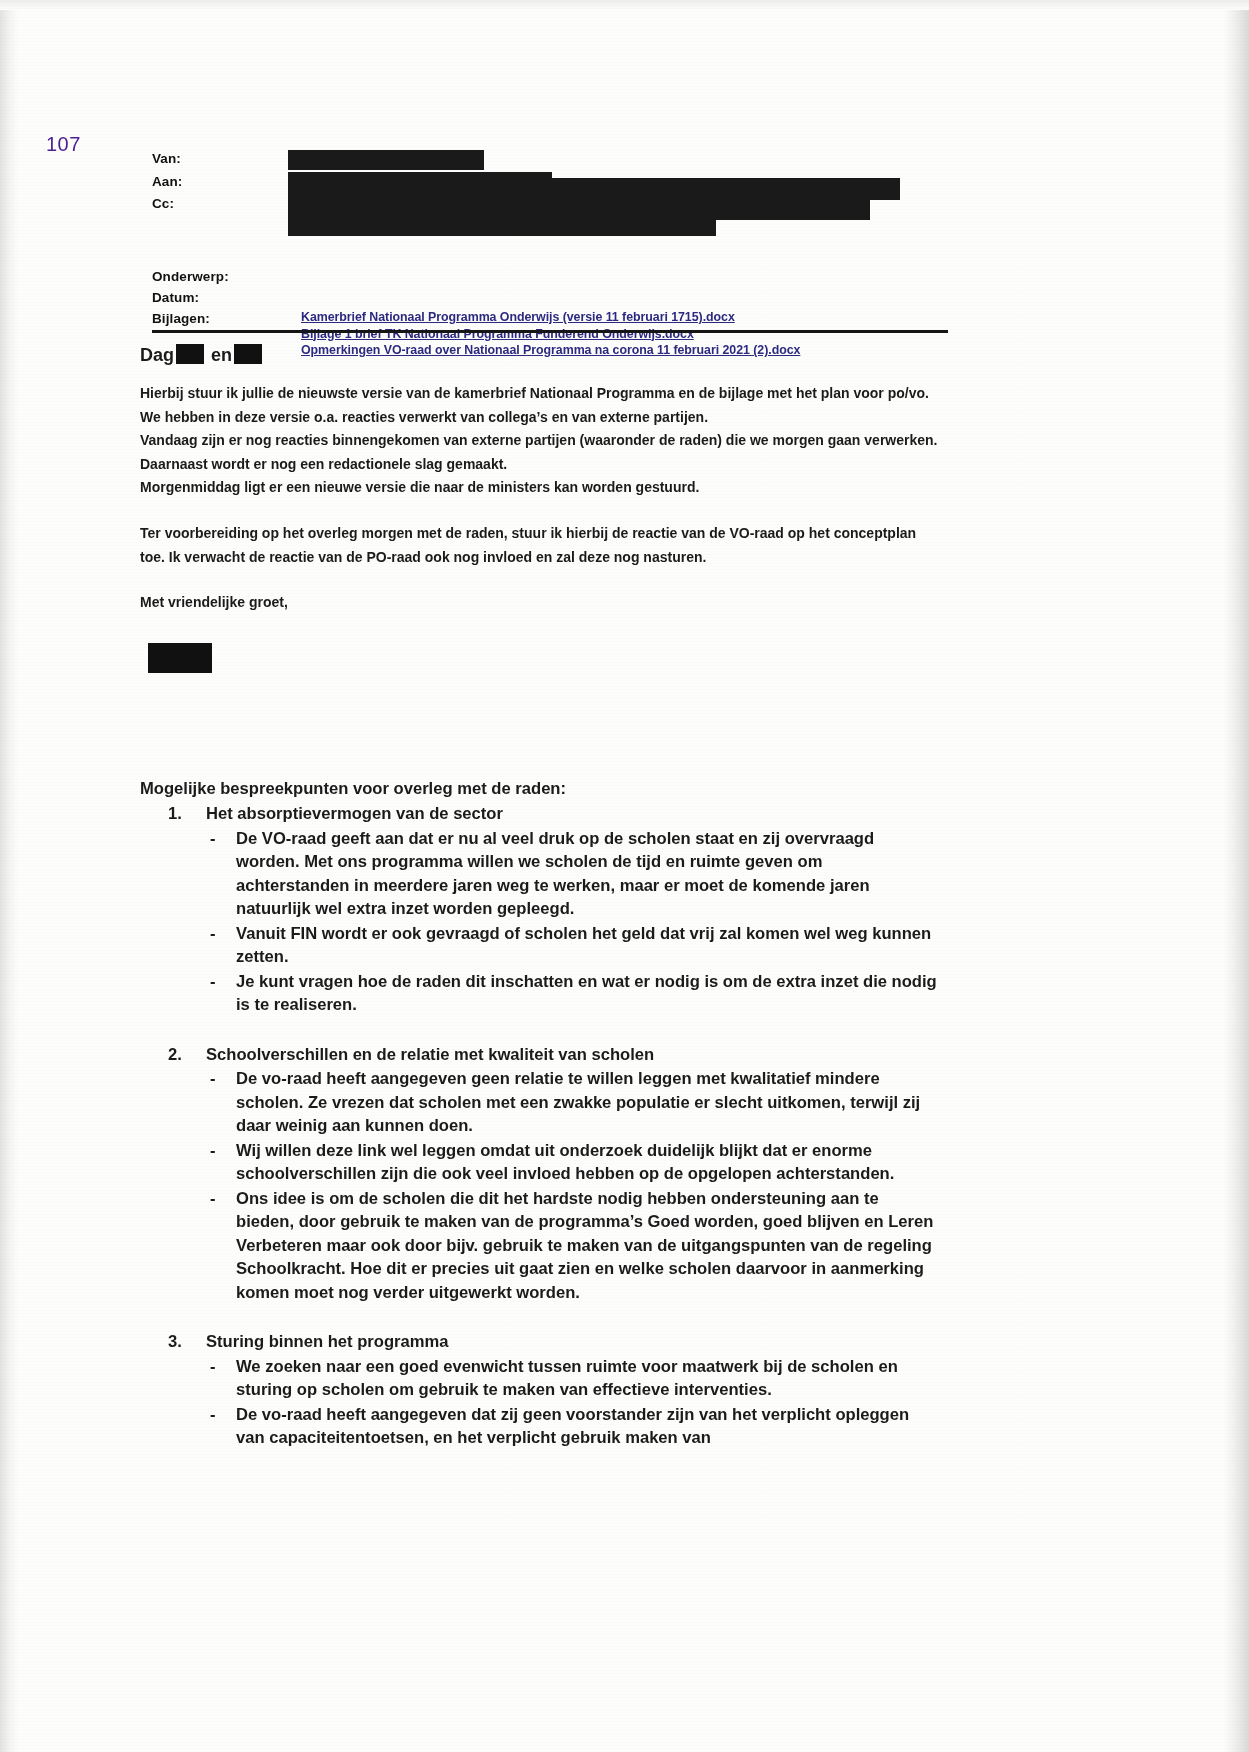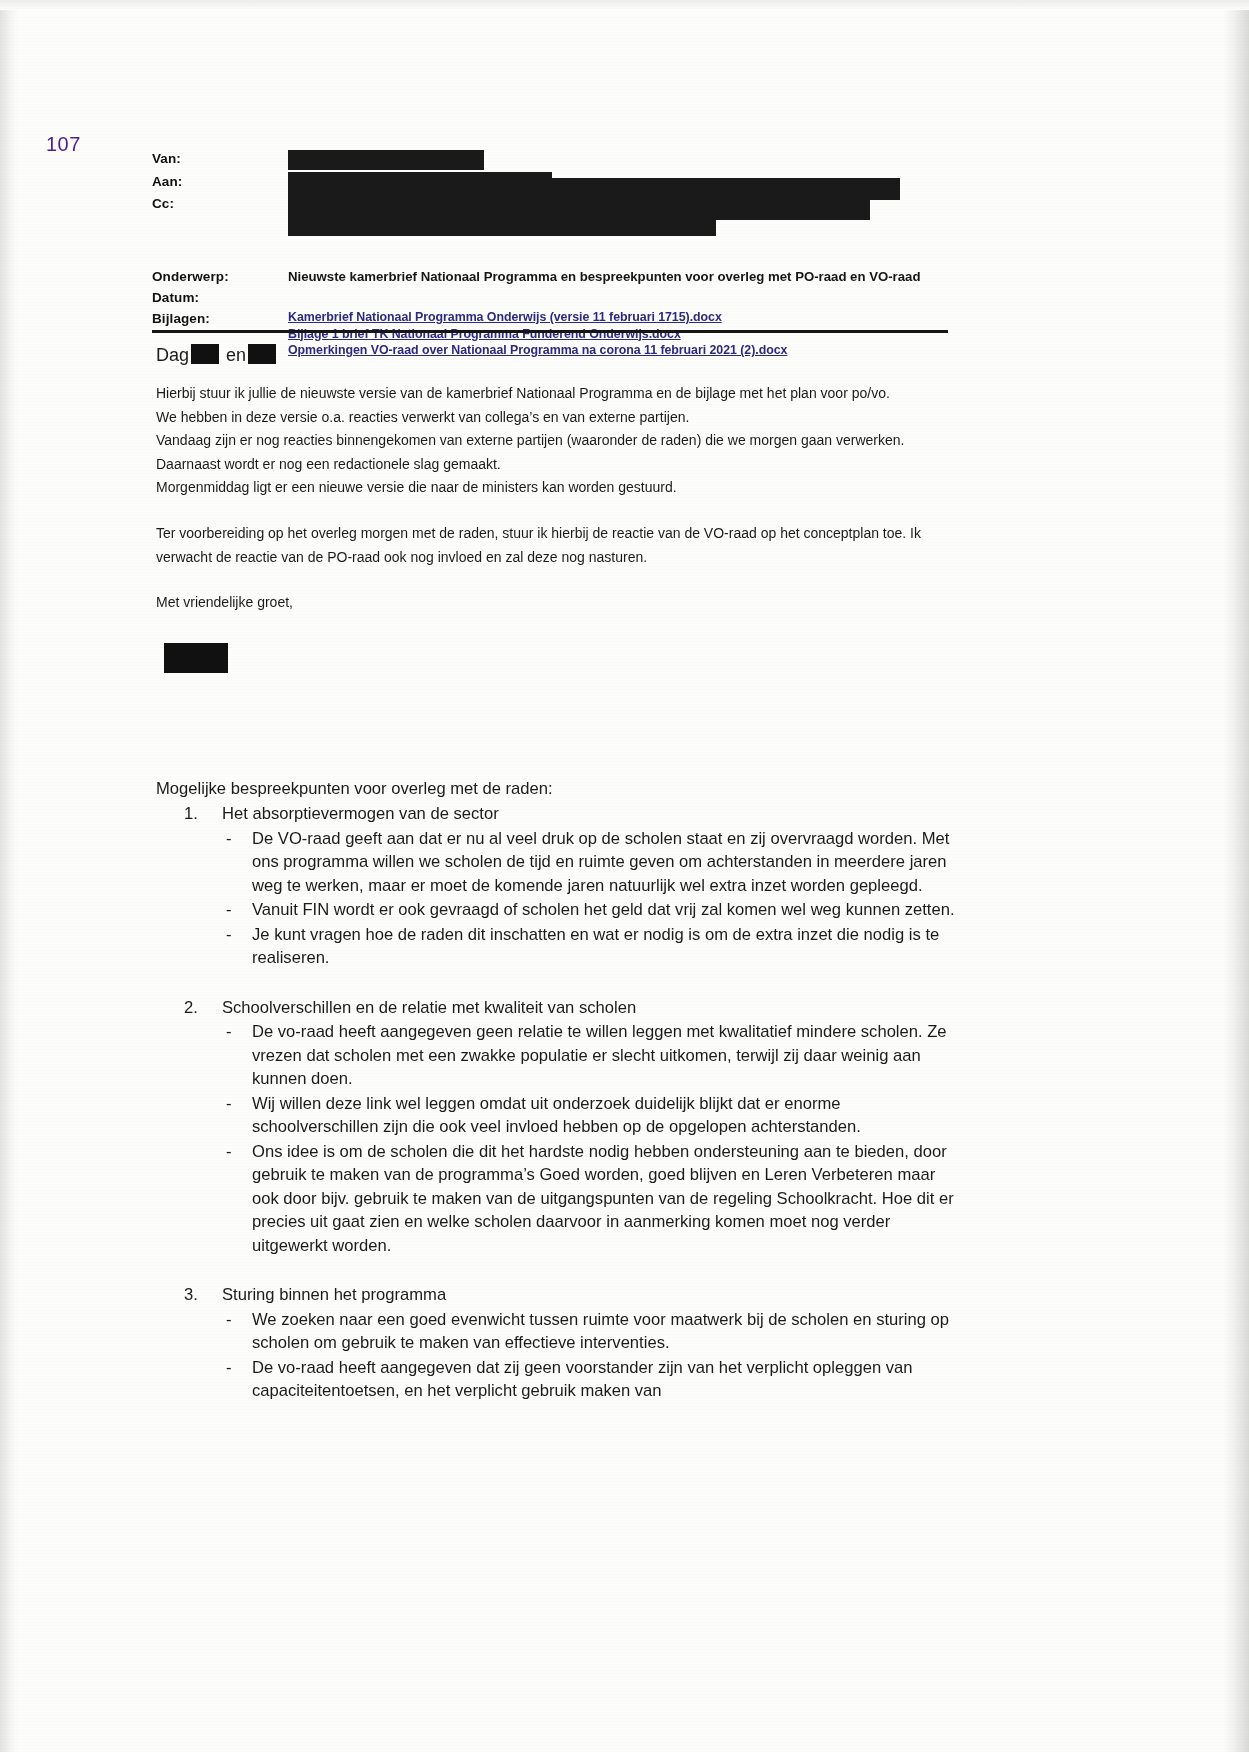--- a/index.html
+++ b/index.html
@@ -110,41 +110,43 @@
 
   .attach-line {
     font-size: 12.4px;
     line-height: 16.5px;
     color: #2c2a80;
     text-decoration: underline;
     font-weight: 600;
     white-space: nowrap;
     display: block;
     letter-spacing: -0.05px;
+    margin-left: 13px;
   }
 
   
   .header-rule {
     position: absolute;
     left: 152px;
     top: 330px;
     width: 796px;
     height: 3px;
     background: #161616;
   }
 
   
   .body-wrap {
     position: absolute;
-    left: 156px;
+    left: 140px;
     top: 342px;
     width: 800px;
     font-size: 16.6px;
     line-height: 23.5px;
     color: #1b1b1b;
+    font-weight: bold;
   }
 
   .greeting {
     font-size: 18px;
     line-height: 26px;
     margin-bottom: 14px;
     white-space: nowrap;
   }
   .greeting .redact-name {
     display: inline-block;
@@ -261,21 +263,20 @@
     <div class="hdr-row">
       <div class="hdr-label">Cc:</div>
       <div class="hdr-value"></div>
     </div>
 
     <div class="hdr-spacer"></div>
     <div class="hdr-spacer"></div>
 
     <div class="hdr-row">
       <div class="hdr-label">Onderwerp:</div>
-      <div class="hdr-value">Nieuwste kamerbrief Nationaal Programma en bespreekpunten voor overleg met PO-raad en VO-raad</div>
     </div>
 
     <div class="hdr-row">
       <div class="hdr-label">Datum:</div>
     </div>
 
     <div class="hdr-row">
       <div class="hdr-label">Bijlagen:</div>
       <div class="hdr-value">
         <span class="attach-line">Kamerbrief Nationaal Programma Onderwijs (versie 11 februari 1715).docx</span>

